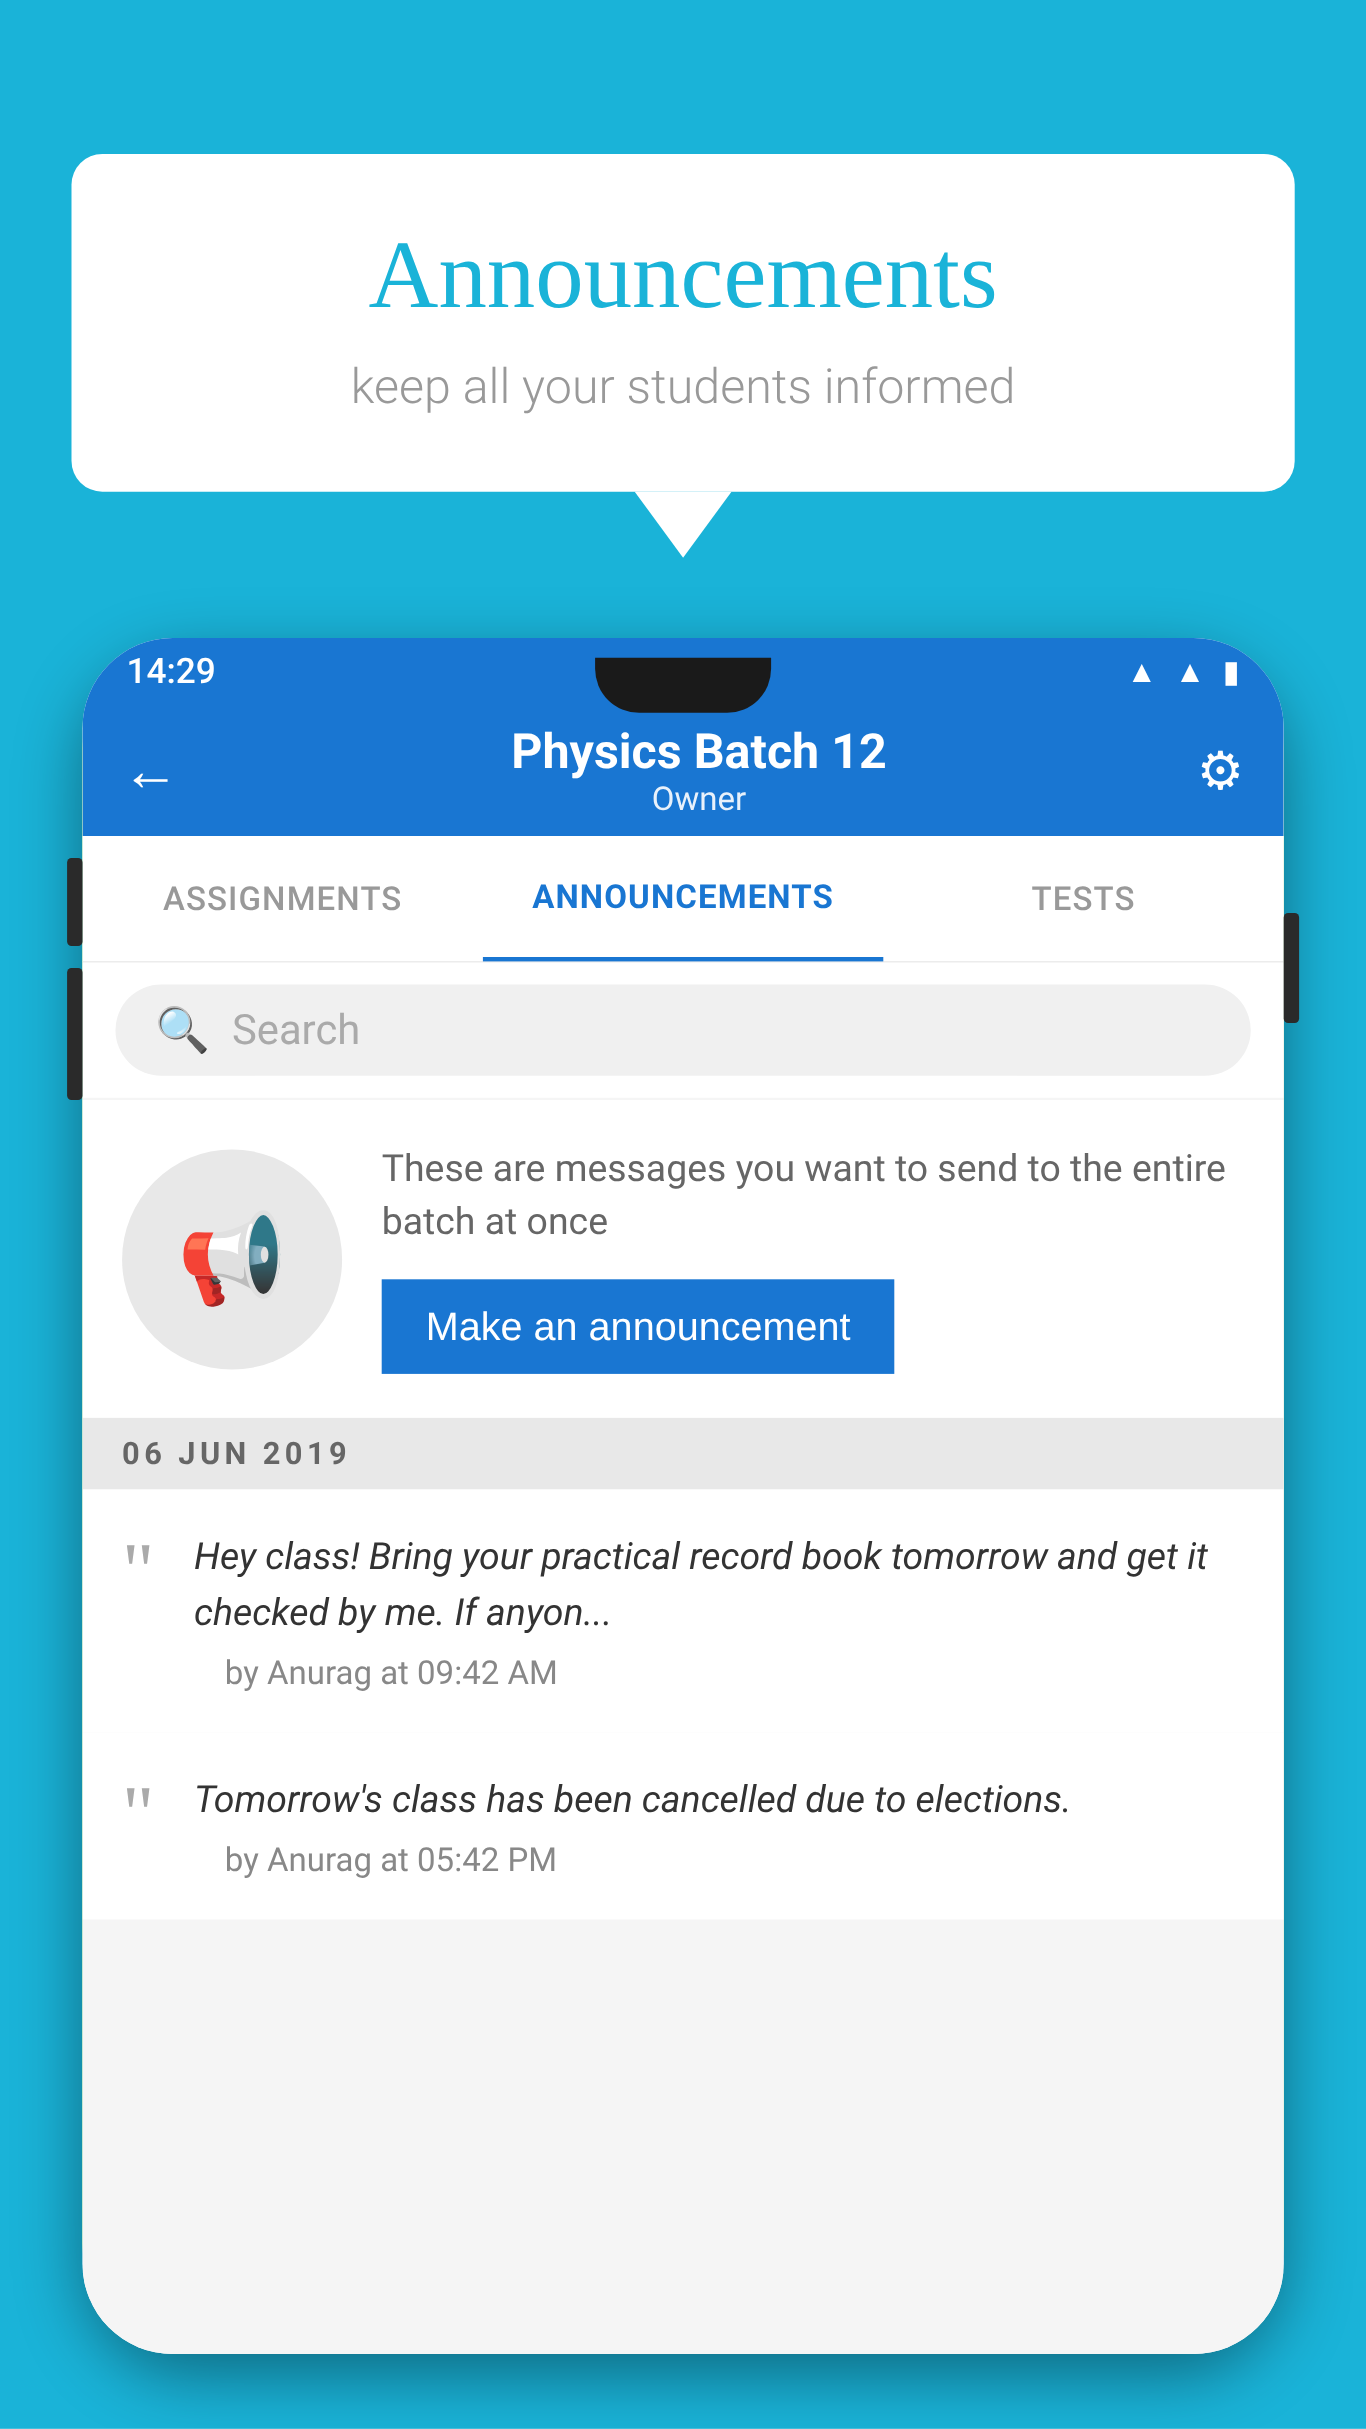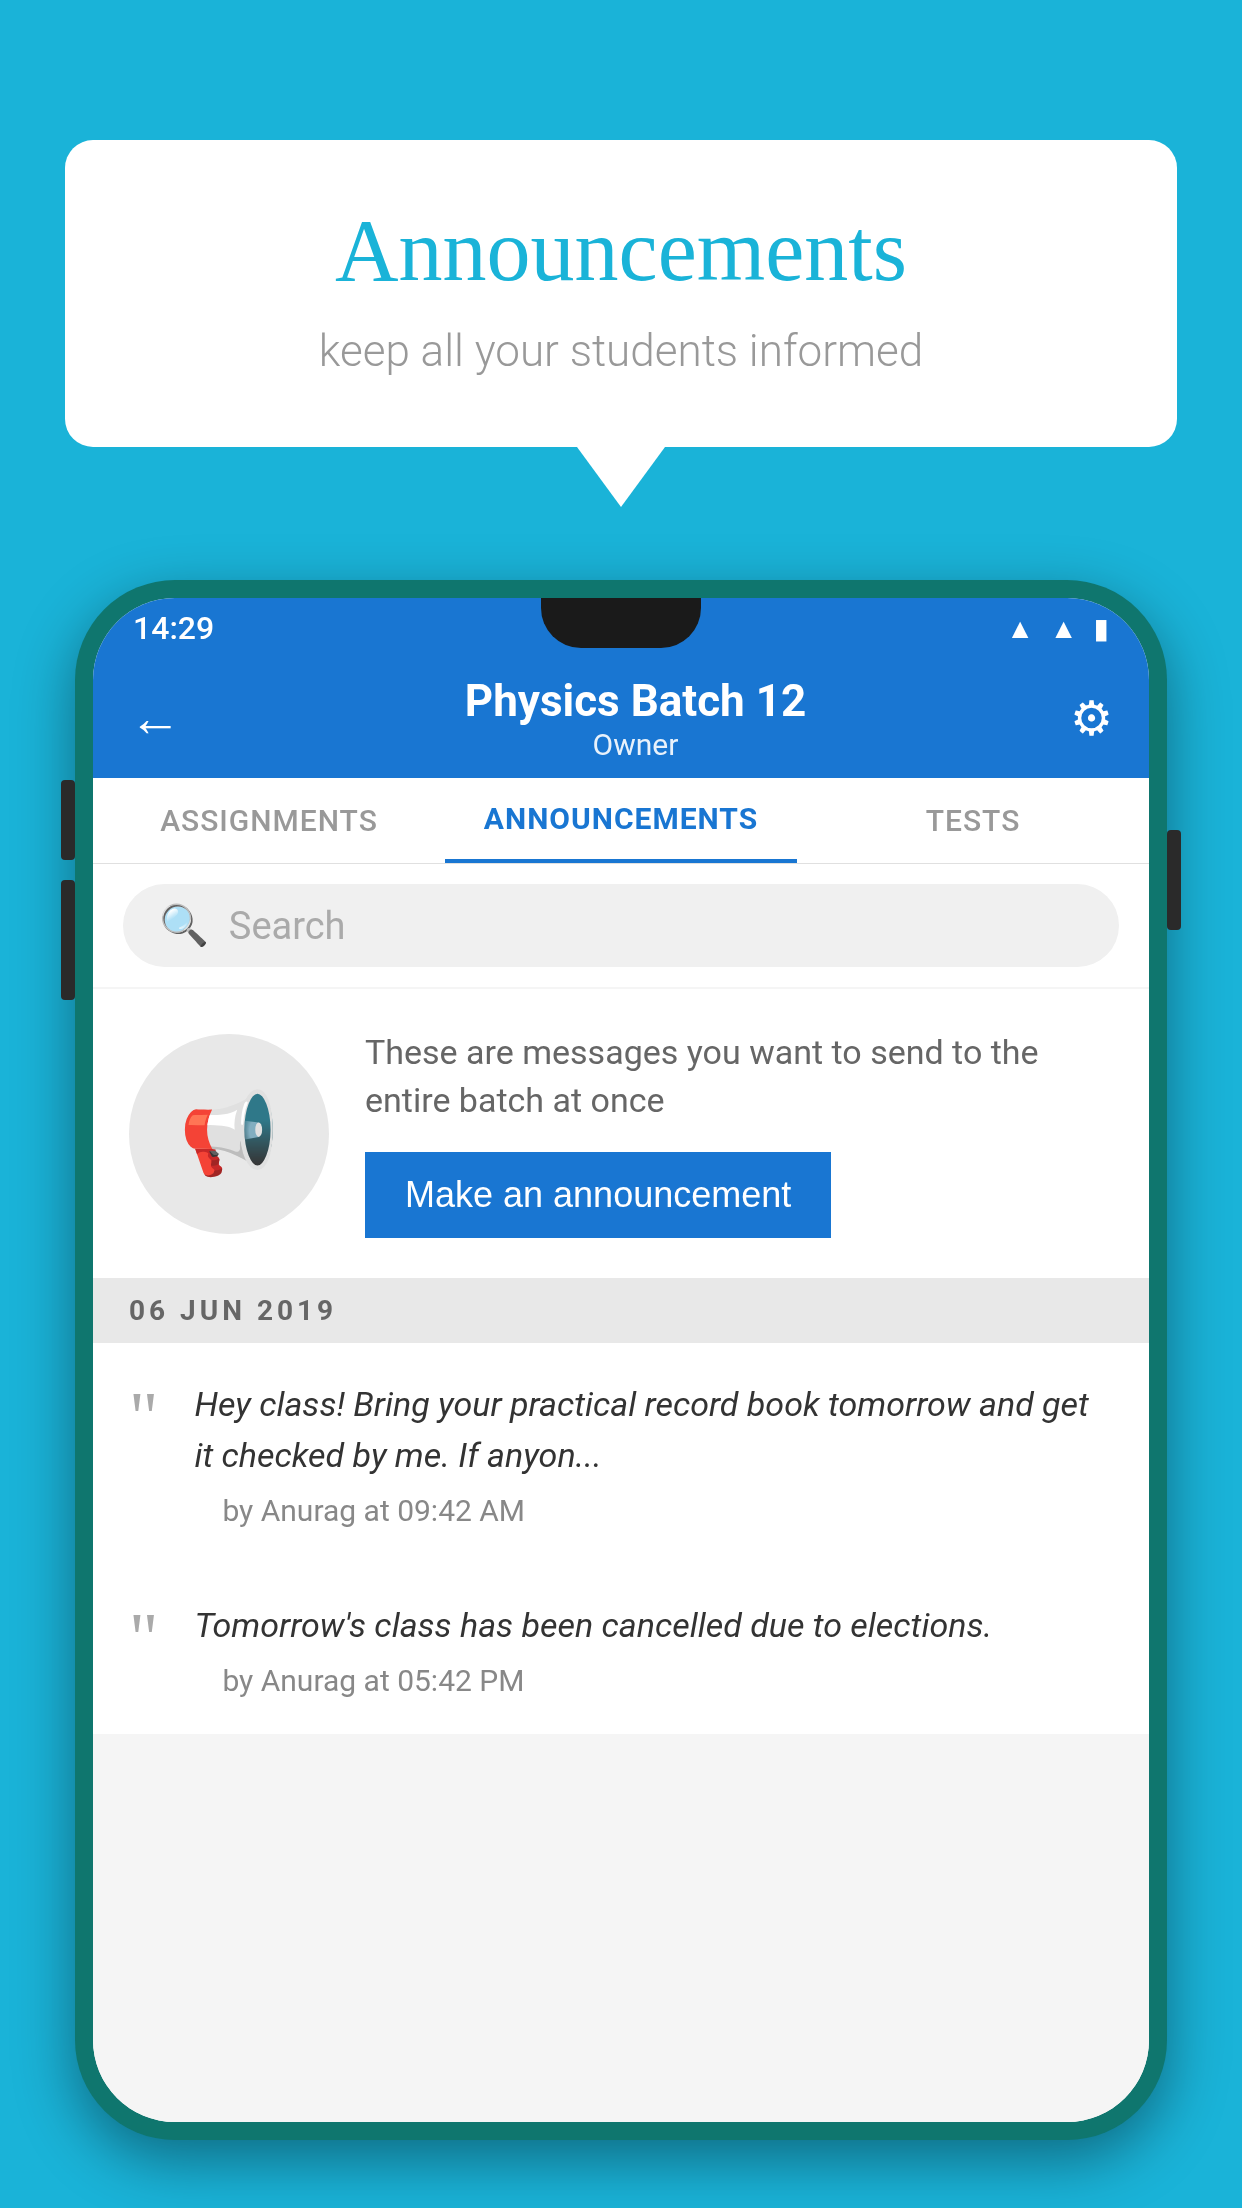--- a/index.html
+++ b/index.html
@@ -59,23 +59,22 @@
     
     .phone-wrapper {
       position: absolute;
       top: 580px;
       left: 75px;
       right: 75px;
       bottom: 0;
     }
 
     .phone-outer {
-      background: #0f766e;
+      background: #bef264;
       border-radius: 100px;
-      padding: 18px;
       width: 100%;
       height: 1560px;
       position: relative;
       box-shadow: 0 20px 60px rgba(0,0,0,0.4);
     }
 
     .phone-inner {
       background: white;
       border-radius: 82px;
       overflow: hidden;
@@ -167,21 +166,21 @@
       cursor: pointer;
     }
 
     
     .tabs-bar {
       background: white;
       display: flex;
       align-items: center;
       border-bottom: 1px solid #e0e0e0;
       flex-shrink: 0;
-      height: 86px;
+      height: 115px;
     }
 
     .tab-item {
       flex: 1;
       text-align: center;
       font-size: 30px;
       font-weight: 500;
       color: #999;
       height: 100%;
       display: flex;

